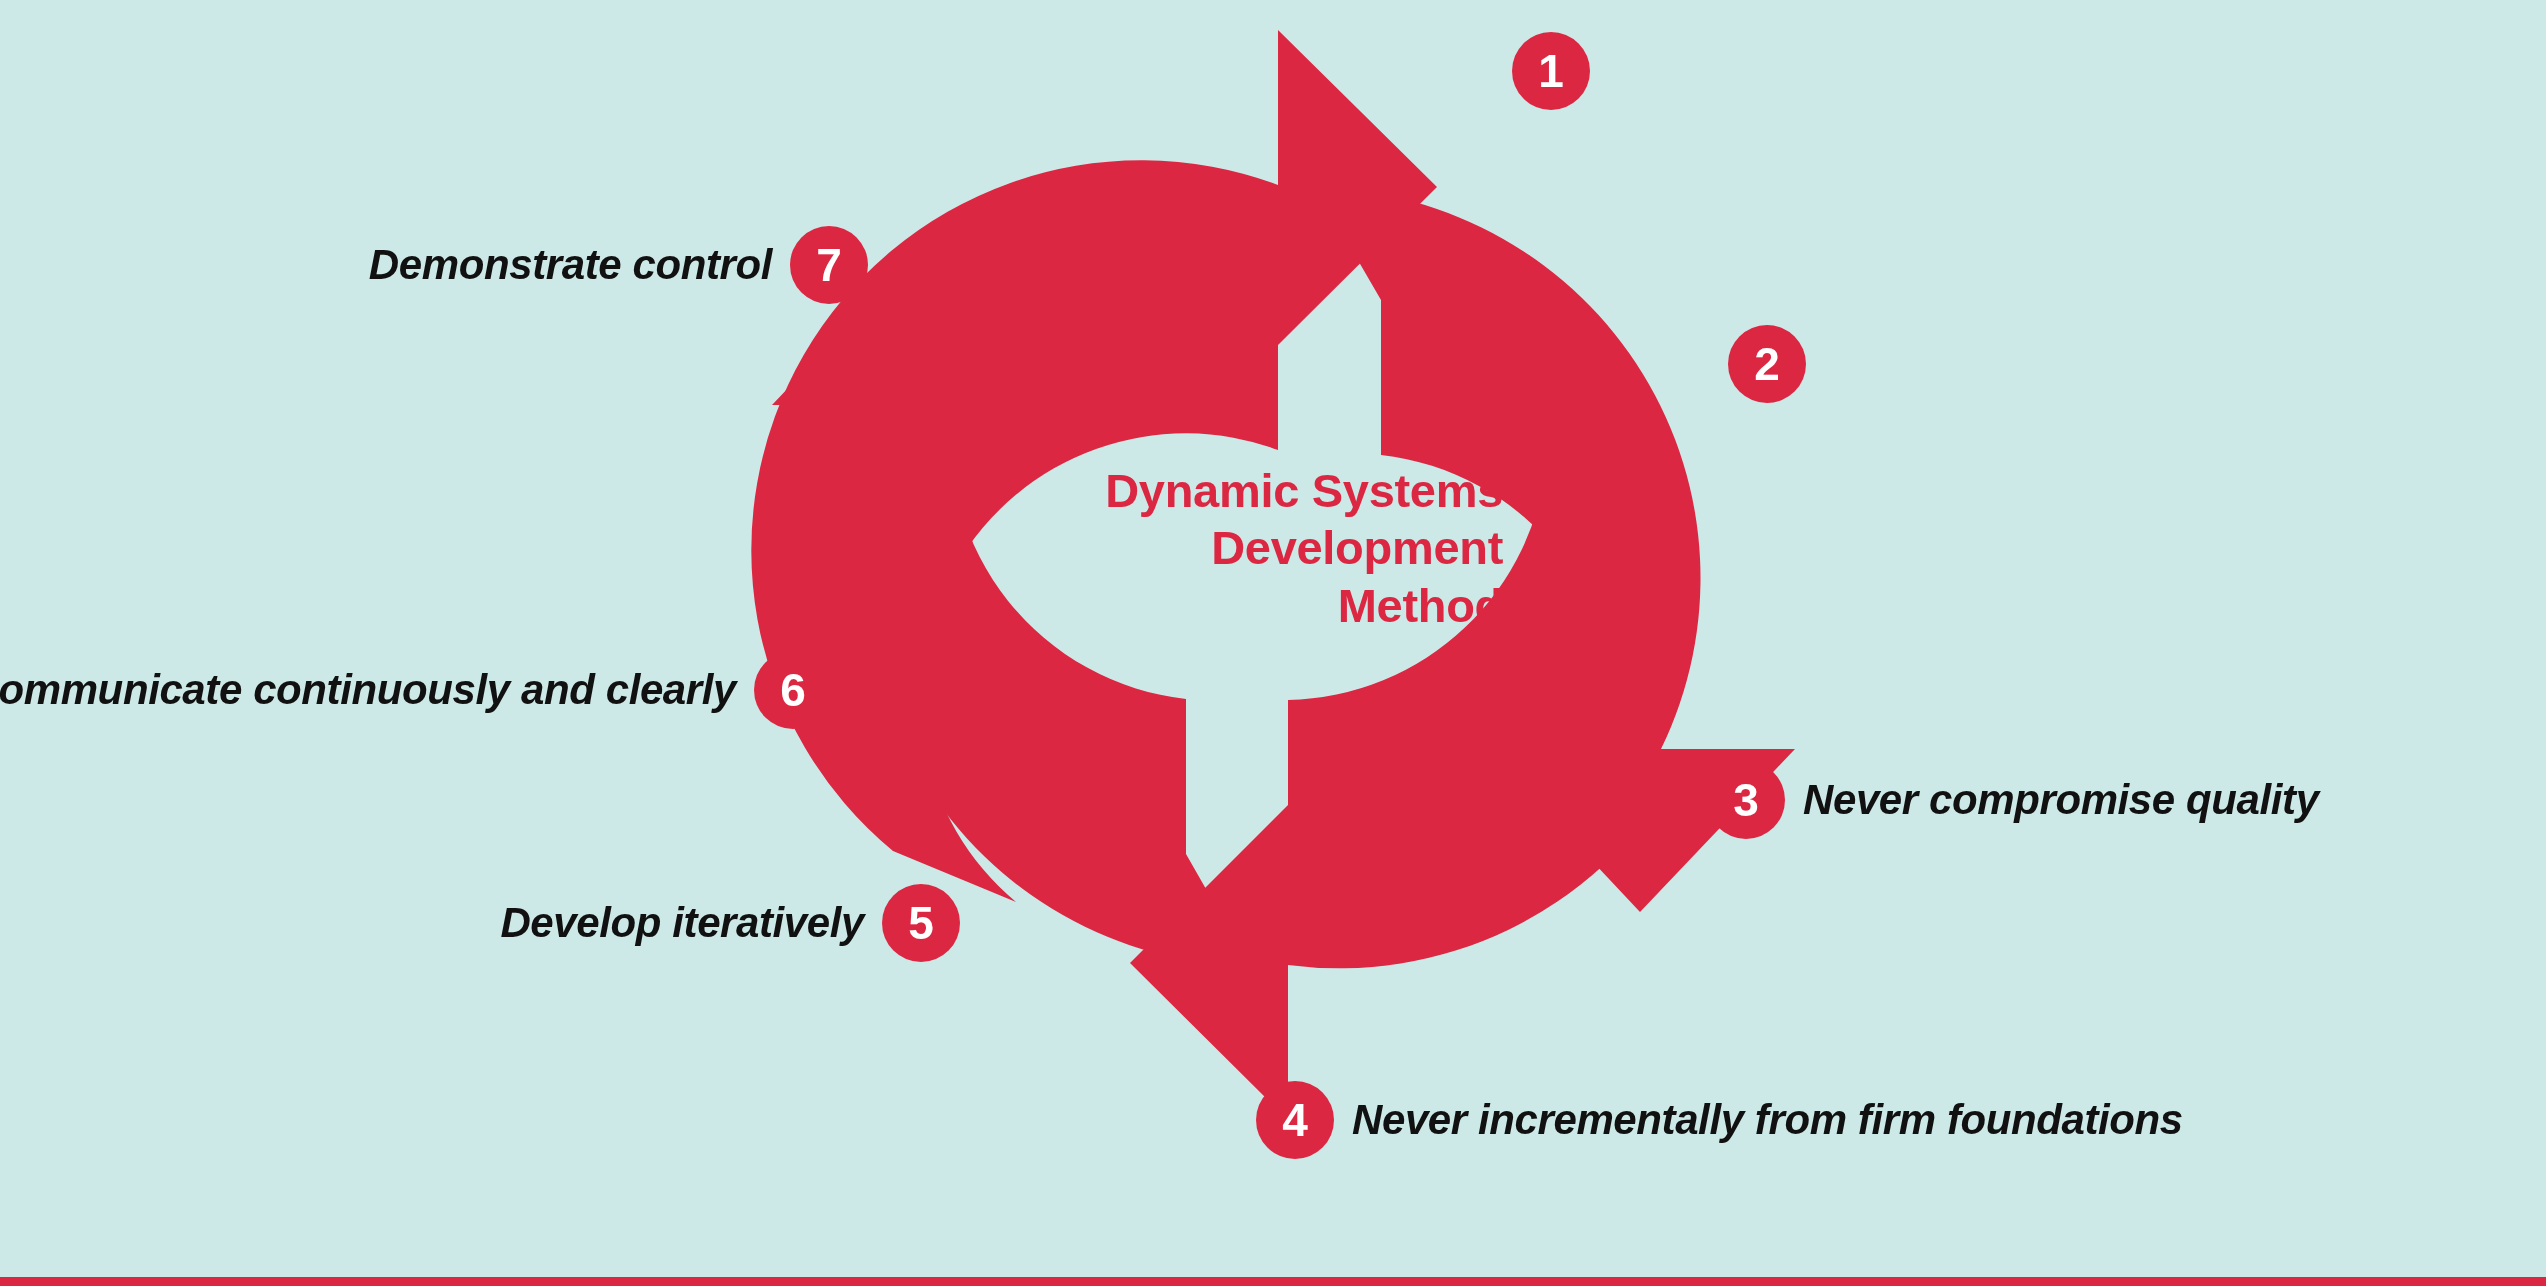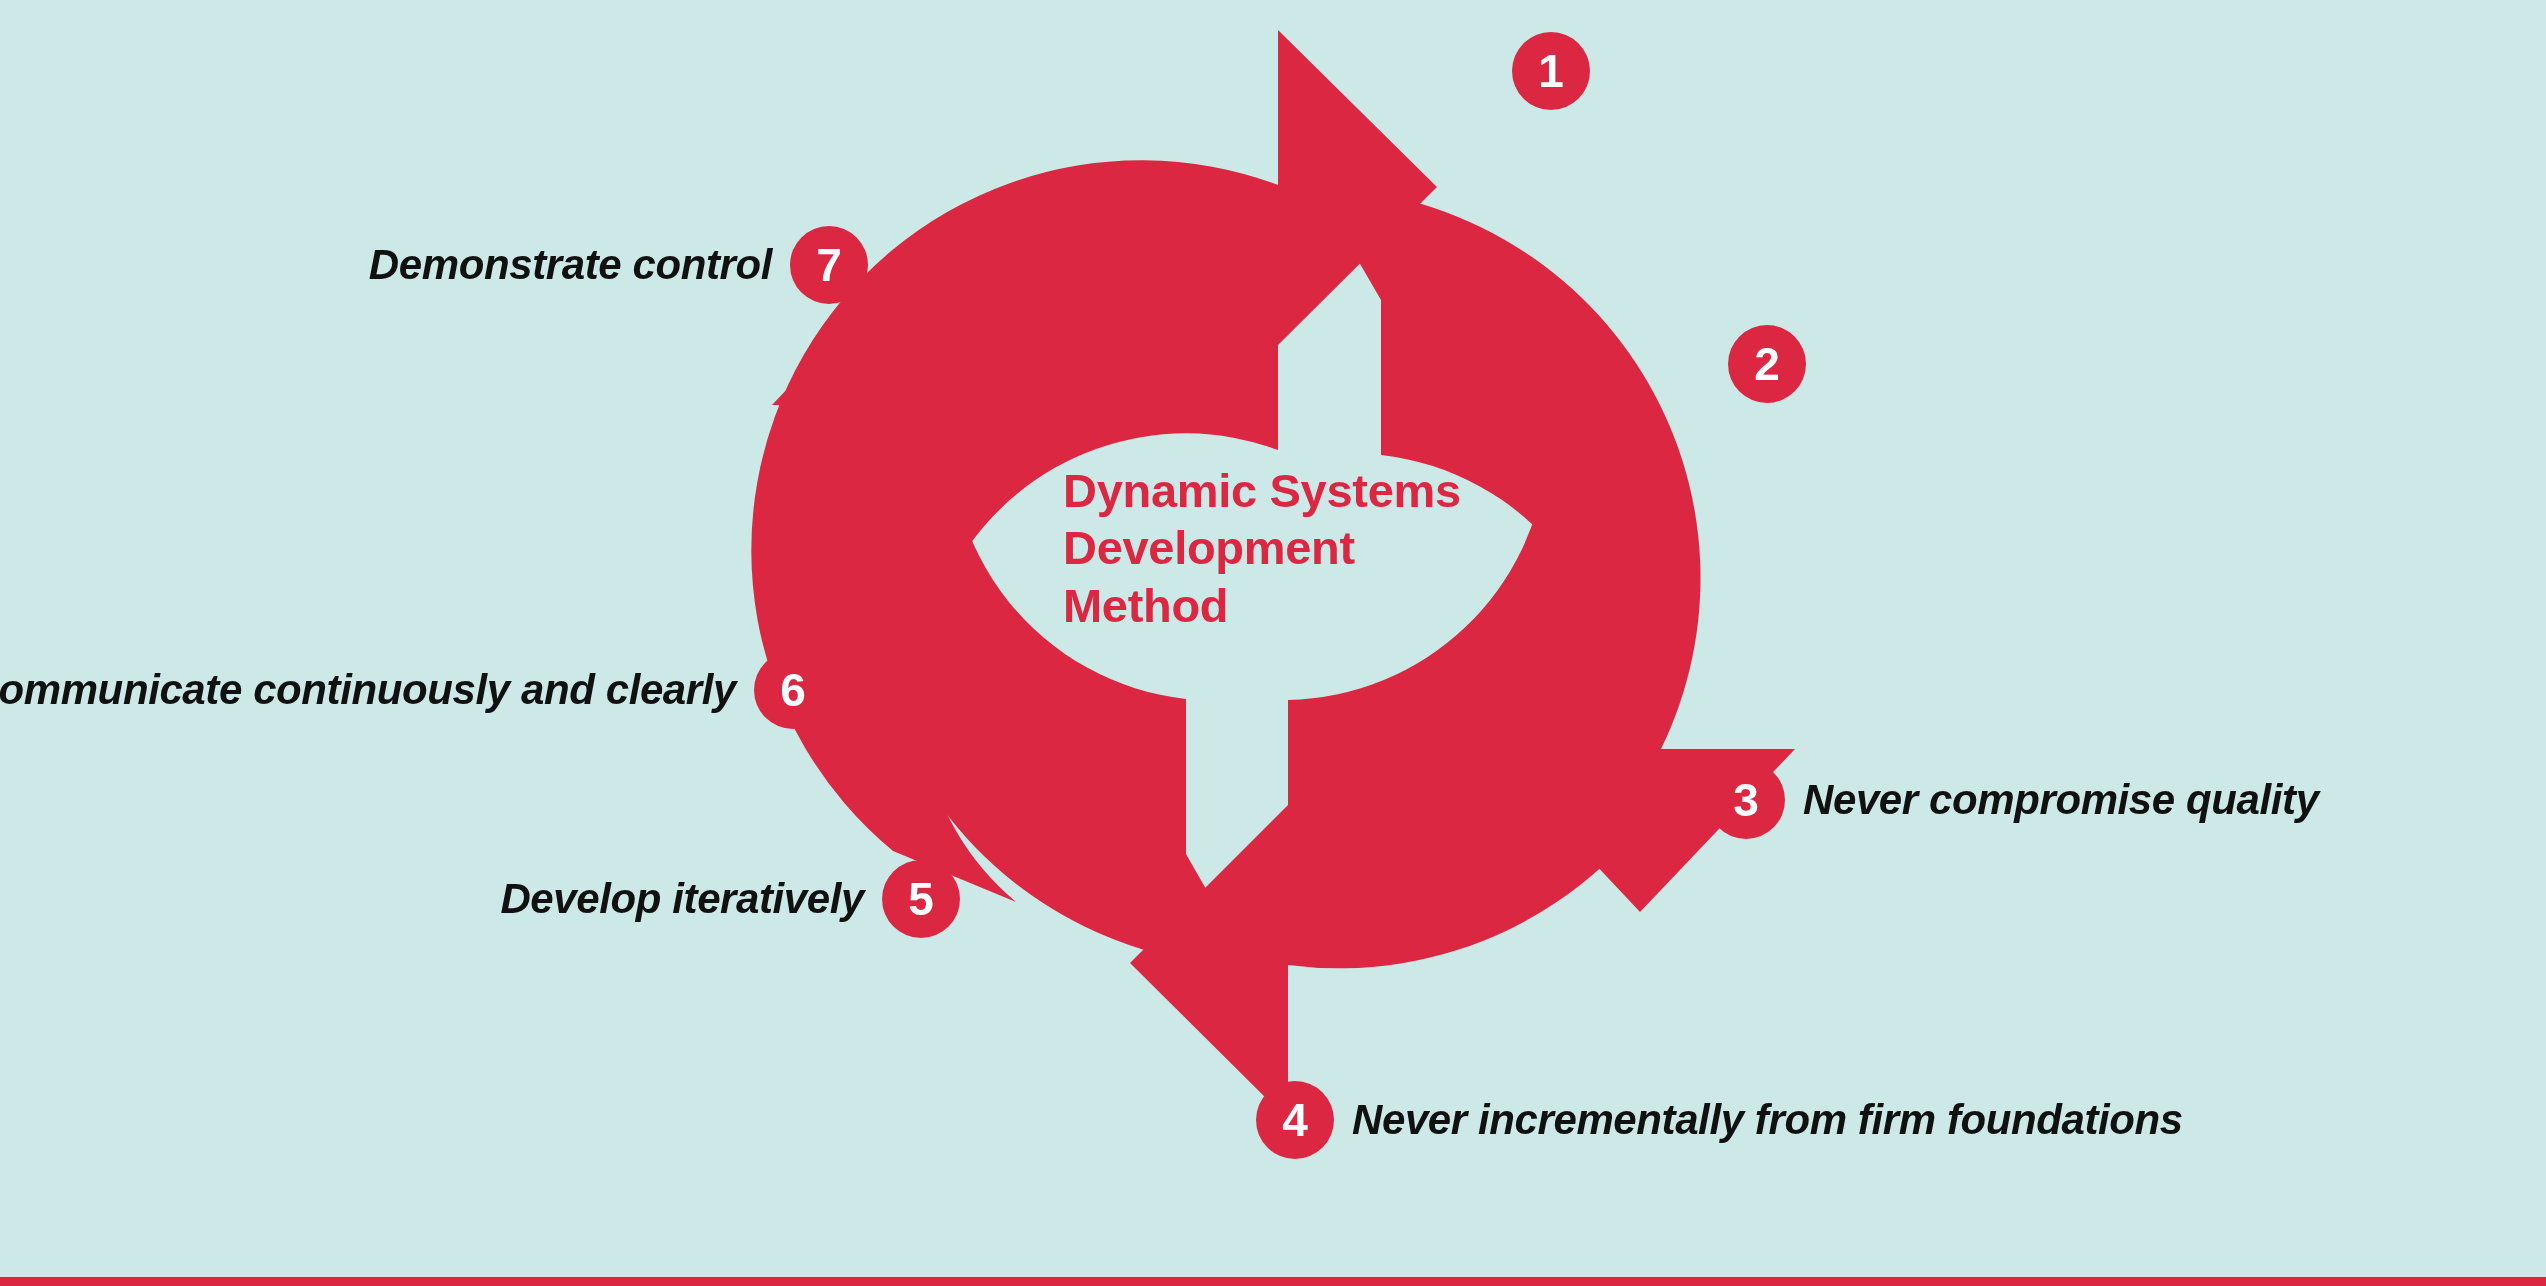--- a/index.html
+++ b/index.html
@@ -24,21 +24,21 @@
     left: 0;
     top: 0;
     width: 2546px;
     height: 1286px;
   }
   .center-title {
     position: absolute;
     left: 1063px;
     top: 462px;
     width: 440px;
-    text-align: left;
+    text-align: right;
     color: #DC2743;
     font-family: "Liberation Sans", sans-serif;
     font-weight: bold;
     font-size: 47px;
     line-height: 1.22;
     letter-spacing: -0.3px;
     white-space: pre-line;
   }
   .label {
     position: absolute;
@@ -152,21 +152,21 @@
   <div class="label right" style="left:1707px; top:761px;">
     <span class="badge">3</span>
     <span class="label-text">Never compromise quality</span>
   </div>
 
   <div class="label right" style="left:1256px; top:1081px;">
     <span class="badge">4</span>
     <span class="label-text">Never incrementally from firm foundations</span>
   </div>
 
-  <div class="label left" style="right:1586px; top:860px;">
+  <div class="label left" style="right:1586px; top:884px;">
     <span class="label-text">Develop iteratively</span>
     <span class="badge">5</span>
   </div>
 
   <div class="label left" style="right:1714px; top:651px;">
     <span class="label-text">Communicate continuously and clearly</span>
     <span class="badge">6</span>
   </div>
 
   <div class="label left" style="right:1678px; top:226px;">

